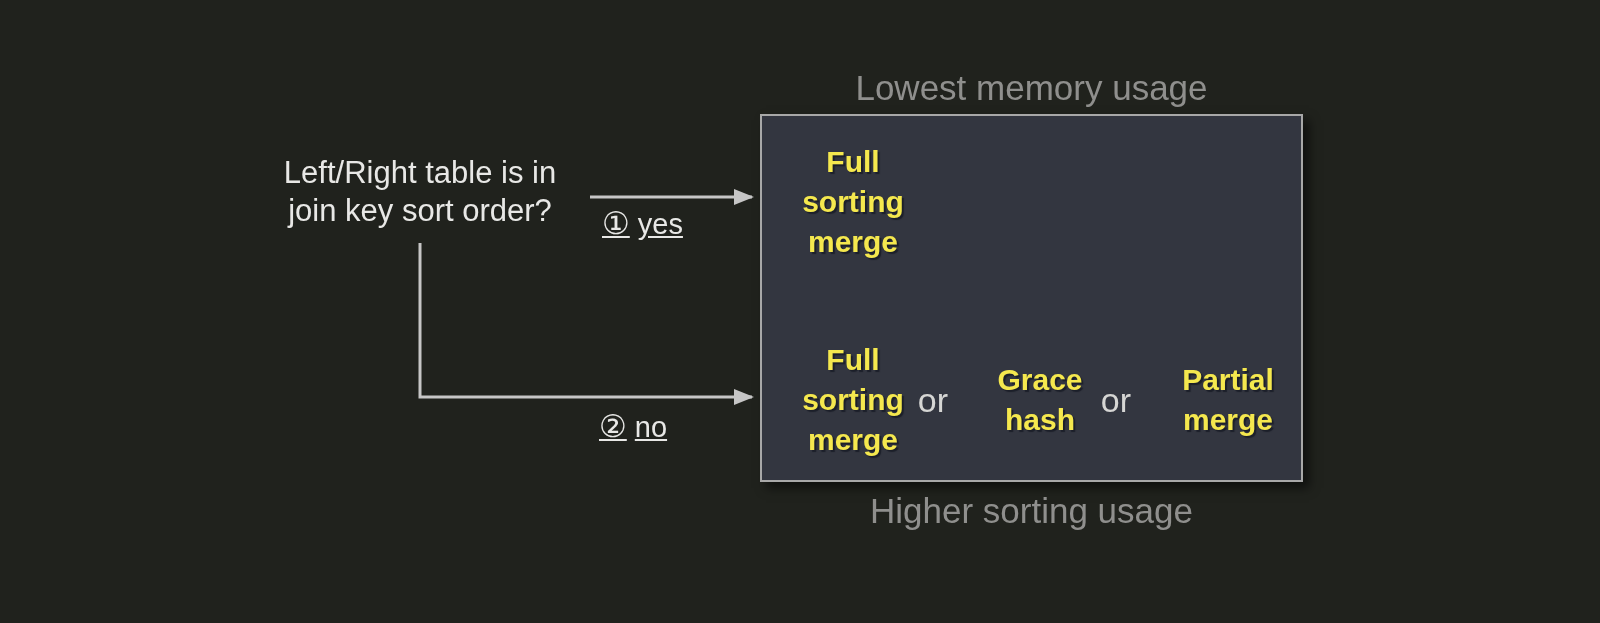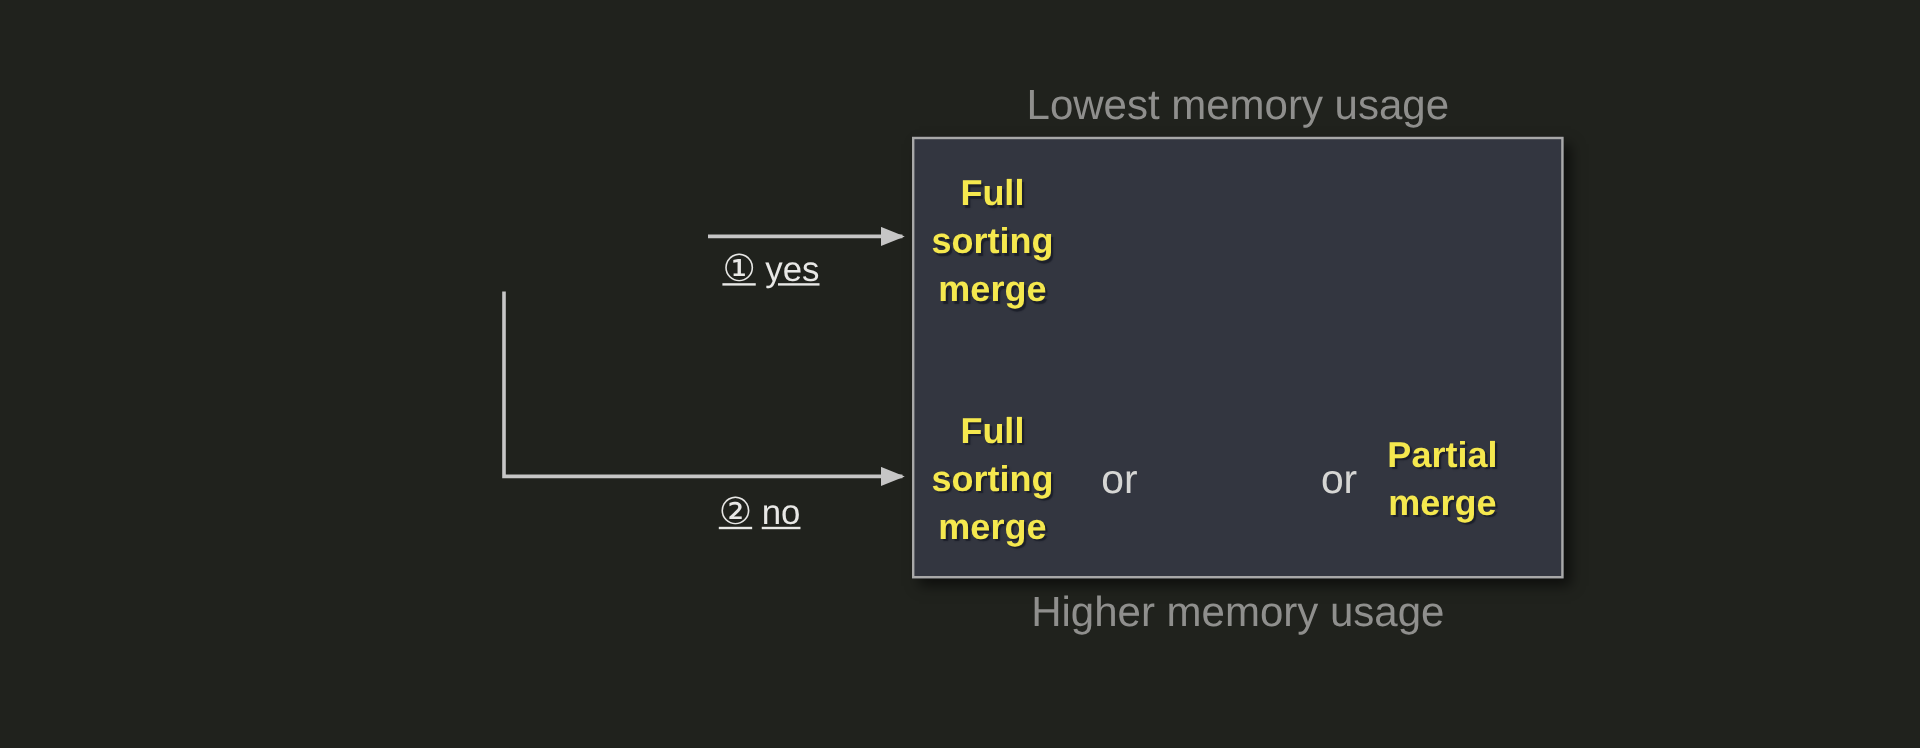--- a/index.html
+++ b/index.html
@@ -68,20 +68,21 @@
   }
   .algo {
     position: absolute;
     color: #f5e84e;
     font-weight: bold;
     font-size: 30px;
     line-height: 40px;
     text-align: center;
     white-space: pre-line;
     text-shadow: 2px 2px 1px rgba(10,12,24,0.55);
+    padding-left: 26px;
   }
   .or-sep {
     position: absolute;
     color: #d6d6d4;
     font-size: 34px;
     line-height: 34px;
     text-align: right;
     width: 50px;
   }
   #algo-sorted   { left: 0px;   top: 26px;  width: 130px; }
@@ -99,40 +100,46 @@
   <svg id="connector-svg" viewBox="0 0 1600 623" xmlns="http://www.w3.org/2000/svg" aria-hidden="true">
     <defs>
       <marker id="arrowhead" markerUnits="userSpaceOnUse" markerWidth="22" markerHeight="18" refX="18" refY="8" orient="auto">
         <path d="M0,0 L20,8 L0,16 Z" fill="#c6c6c6"></path>
       </marker>
     </defs>
     <line x1="590" y1="197" x2="752" y2="197" stroke="#c6c6c6" stroke-width="3" marker-end="url(#arrowhead)"></line>
     <polyline points="420,243 420,397 752,397" fill="none" stroke="#c6c6c6" stroke-width="3" marker-end="url(#arrowhead)"></polyline>
   </svg>
 
+  <div class="question">
+    <div>Left/Right table is in</div>
+    <div>join key sort order?</div>
+  </div>
 
   <div id="label-yes" class="branch-label">
     <span class="num">①</span><span>yes</span>
   </div>
 
   <div id="label-no" class="branch-label">
     <span class="num">②</span><span>no</span>
   </div>
 
   <div id="mem-top" class="mem-label">Lowest memory usage</div>
 
   <div id="algo-box">
     <div id="algo-sorted" class="algo">Full
 sorting
 merge</div>
 
     <div id="algo-fsm2" class="algo">Full
 sorting
 merge</div>
     <div id="or-1" class="or-sep">or</div>
+    <div id="algo-grace" class="algo">Grace
+hash</div>
     <div id="or-2" class="or-sep">or</div>
     <div id="algo-partial" class="algo">Partial
 merge</div>
   </div>
 
-  <div id="mem-bottom" class="mem-label">Higher memory usage</div>
+  <div id="mem-bottom" class="mem-label">Higher sorting usage</div>
 
 </div>
 
 </body></html>

